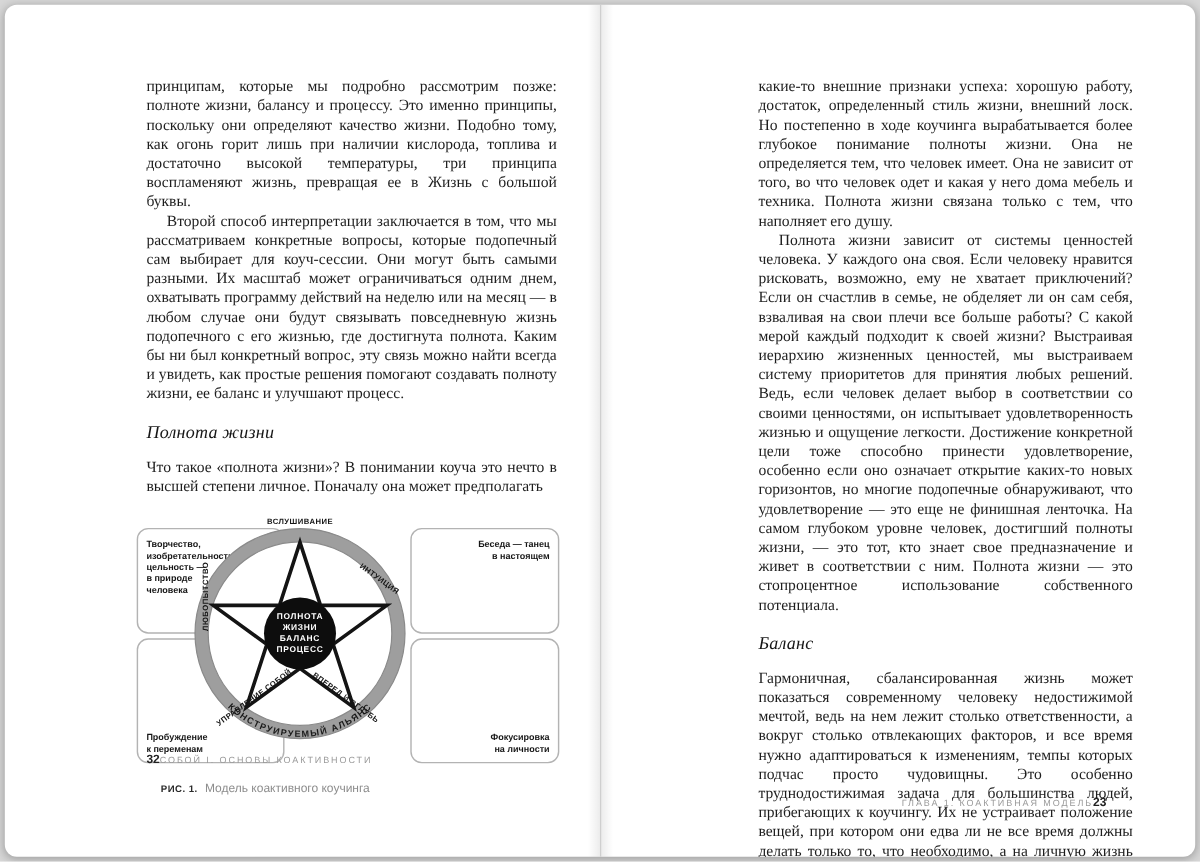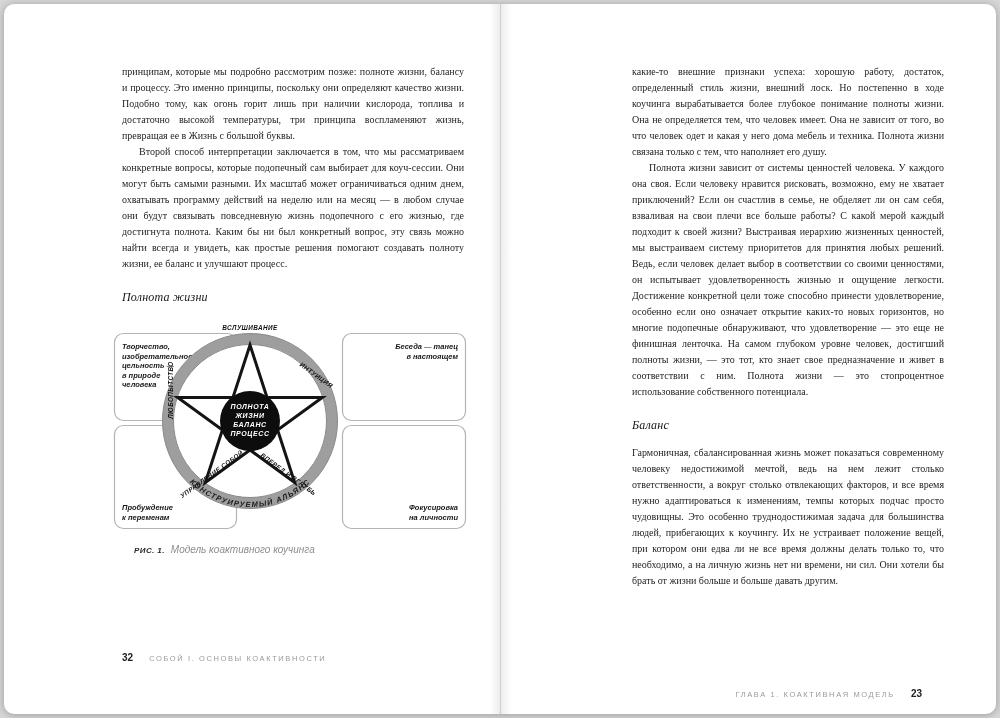--- a/index.html
+++ b/index.html
@@ -18,37 +18,37 @@
     position:absolute;left:486px;top:0;width:21px;height:100%;
     background:linear-gradient(90deg,rgba(0,0,0,0) 0%,rgba(0,0,0,.07) 45%,rgba(0,0,0,.10) 50%,rgba(0,0,0,.07) 55%,rgba(0,0,0,0) 100%);
   }
   .gutter-line{
     position:absolute;left:496px;top:0;width:1px;height:100%;background:#cfcfcf;
   }
   .col{position:absolute;top:60px;}
   .col-left{left:118px;width:342px;}
   .col-right{left:628px;width:312px;}
   .col p{
-    margin:0;font-size:10px;line-height:16px;text-align:justify;
+    margin:0;font-size:13px;line-height:16px;text-align:justify;
     color:#1e1e1e;hyphens:auto;-webkit-hyphens:auto;
   }
   .indent{text-indent:17px;}
   h2.section{
-    margin:16px 0 11px 0;font-size:12px;line-height:18px;
+    margin:16px 0 11px 0;font-size:15px;line-height:18px;
     font-style:italic;font-weight:500;color:#161616;letter-spacing:.2px;
   }
-  figure.figure{margin:16px 0 0 -9px;padding:0;width:354px;font-style:italic;}
+  figure.figure{margin:16px 0 0 -9px;padding:0;width:354px;}
   .fig-caption{
     margin:6px 0 0 9px;font-family:"Liberation Sans",sans-serif;
     display:flex;gap:6px;align-items:baseline;
   }
   .fig-cap-label{font-size:8px;font-weight:bold;color:#2a2a2a;letter-spacing:.4px;padding-left:12px;}
   .fig-cap-text{font-size:10px;color:#8d8d8d;}
   .footer{
-    position:absolute;top:648px;display:flex;gap:16px;align-items:baseline;
+    position:absolute;top:624px;display:flex;gap:0;align-items:baseline;
     font-family:"Liberation Sans",sans-serif;
   }
   .footer-left{left:118px;}
   .footer-right{right:74px;margin-top:36px;}
   .page-num{font-size:10px;font-weight:bold;color:#222;}
   .running-title{font-size:7.5px;letter-spacing:1.6px;color:#9a9a9a;}
   
   .fbox{fill:#ffffff;stroke:#b3b3b3;stroke-width:1.2;}
   .box-t text{font-family:"Liberation Sans",sans-serif;font-size:7.5px;font-weight:bold;fill:#161616;}
   .lbl text{font-family:"Liberation Sans",sans-serif;font-size:6.4px;font-weight:bold;fill:#141414;letter-spacing:.4px;}
@@ -59,20 +59,21 @@
 <body>
 
 <div class="spread">
   <div class="gutter"></div>
   <div class="gutter-line"></div>
 
   <section class="col col-left">
     <p>принципам, которые мы подробно рассмотрим позже: полноте жизни, балансу и процессу. Это именно принципы, поскольку они определяют качество жизни. Подобно тому, как огонь горит лишь при наличии кислорода, топлива и достаточно высокой температуры, три принципа воспламеняют жизнь, превращая ее в Жизнь с большой буквы.</p>
     <p class="indent">Второй способ интерпретации заключается в том, что мы рассматриваем конкретные вопросы, которые подопечный сам выбирает для коуч-сессии. Они могут быть самыми разными. Их масштаб может ограничиваться одним днем, охватывать программу действий на неделю или на месяц — в любом случае они будут связывать повседневную жизнь подопечного с его жизнью, где достигнута полнота. Каким бы ни был конкретный вопрос, эту связь можно найти всегда и увидеть, как простые решения помогают создавать полноту жизни, ее баланс и улучшают процесс.</p>
     <h2 class="section">Полнота жизни</h2>
+    <p>Что такое «полнота жизни»? В понимании коуча это нечто в высшей степени личное. Поначалу она может предполагать</p>
 
     <figure class="figure">
       <svg viewBox="0 0 354 212" width="354" height="212" xmlns="http://www.w3.org/2000/svg" xmlns:xlink="http://www.w3.org/1999/xlink">
         <defs>
           <path id="ringArc" d="M 62.5 142 A 86 86 0 0 0 211.5 142"></path>
         </defs>
 
         <rect class="fbox" x="1.5" y="11.5" width="122" height="87" rx="9"></rect>
         <rect class="fbox" x="229.5" y="11.5" width="123" height="87" rx="9"></rect>
         <rect class="fbox" x="1.5" y="103.5" width="122" height="103" rx="9"></rect>

